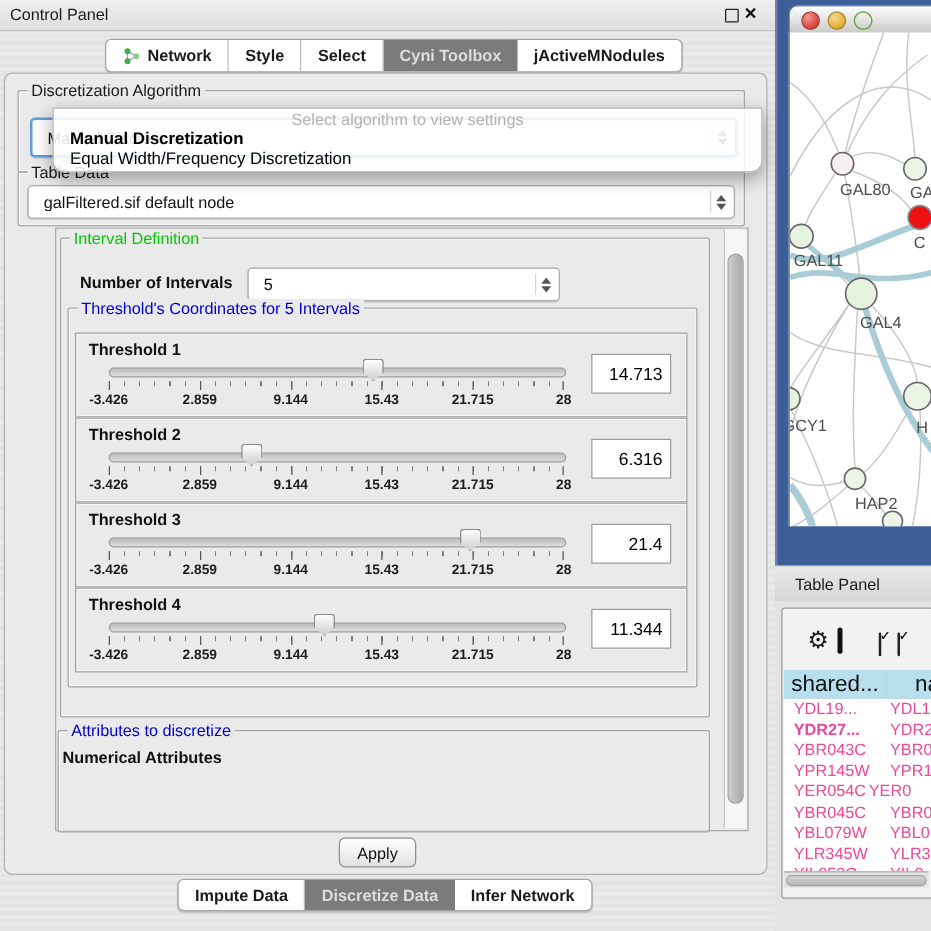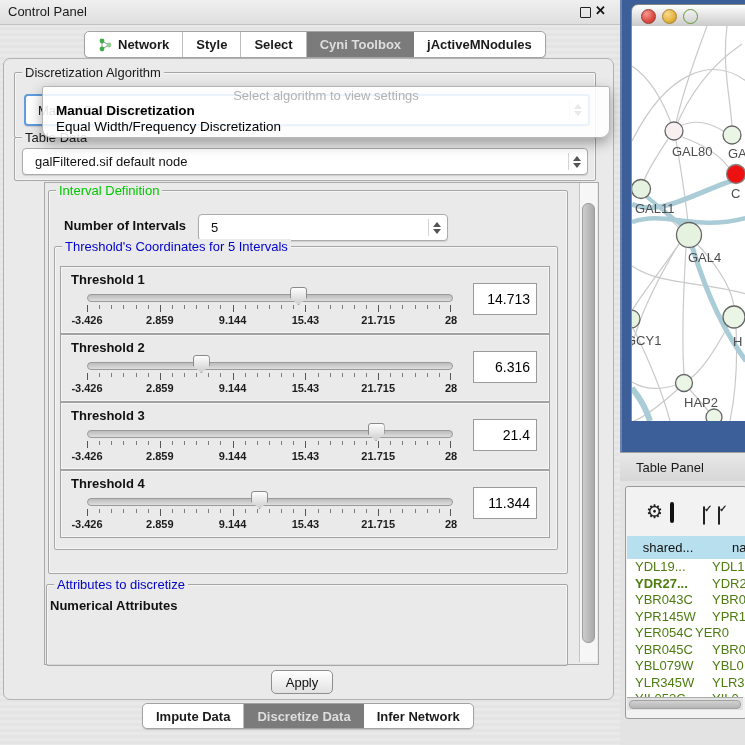--- a/index.html
+++ b/index.html
@@ -73,22 +73,22 @@
                border-top:1px solid #9f9f9f;border-bottom:1px solid #c2c2c2;}
   #tp-titlebar span{position:absolute;left:16px;top:7px;font-size:13px;color:#1a1a1a;}
   #tp-dockbg{left:620px;top:481px;width:125px;height:264px;background:#e3e3e3;}
   #tp-frame{left:625px;top:486px;width:120px;height:231px;background:#f2f2f2;border:1px solid #9a9a9a;border-radius:3px;}
   .gear{font-size:19px;color:#1c1c1c;}
   .colicon{width:15px;height:16px;border:2px solid #111;border-radius:2px;position:relative;}
   .colicon:after{content:"";position:absolute;left:50%;top:0;bottom:0;width:2px;background:#111;transform:translateX(-1px);}
   .cb{width:9px;height:9px;border:1.5px solid #222;border-radius:1px;position:relative;}
   .cb:after{content:"✓";position:absolute;left:0px;top:-4px;font-size:10px;font-weight:bold;color:#222;}
   .tp-hcell{position:absolute;top:0;height:23px;background:#b7dfee;border-right:1px solid #8fa6b2;
-            border-bottom:1px solid #9a9a9a;font-size:13px;color:#111;}
-  .tp-row span{position:absolute;font-size:13px;color:#4d7c0f;white-space:nowrap;}
+            border-bottom:1px solid #9a9a9a;font-size:18px;color:#111;}
+  .tp-row span{position:absolute;font-size:13px;color:#ec4899;white-space:nowrap;}
   #tp-hscroll{position:absolute;left:627px;top:697px;width:116px;height:12px;background:#e2e2e2;border-top:1px solid #ababab;}
   #tp-hthumb{position:absolute;left:2px;top:2px;width:110px;height:7px;border-radius:4px;
              background:linear-gradient(#d2d2d2,#b5b5b5);border:1px solid #a2a2a2;}
   svg text{font-family:"Liberation Sans",sans-serif;}
 </style>
 </head>
 <body>
 
 <div id="stage">
 

